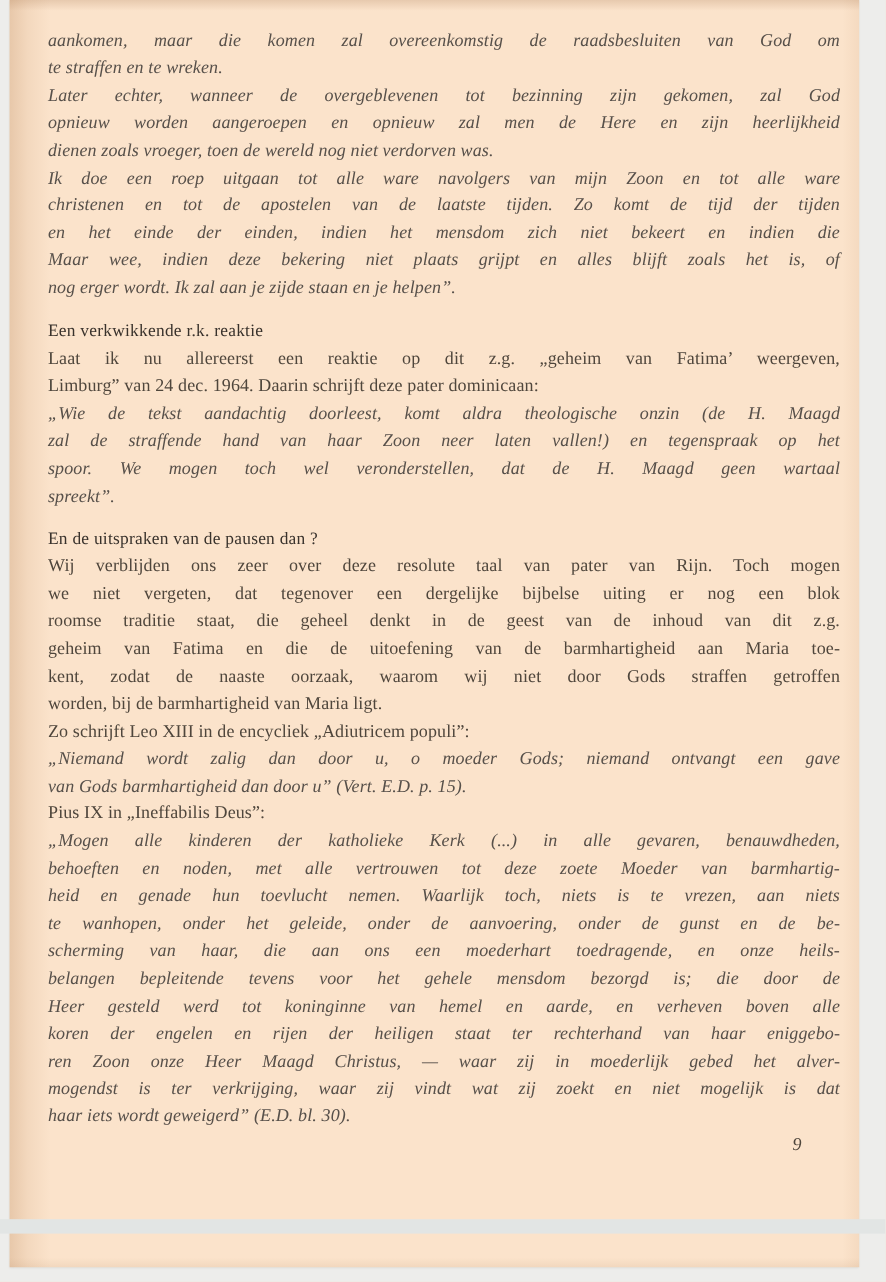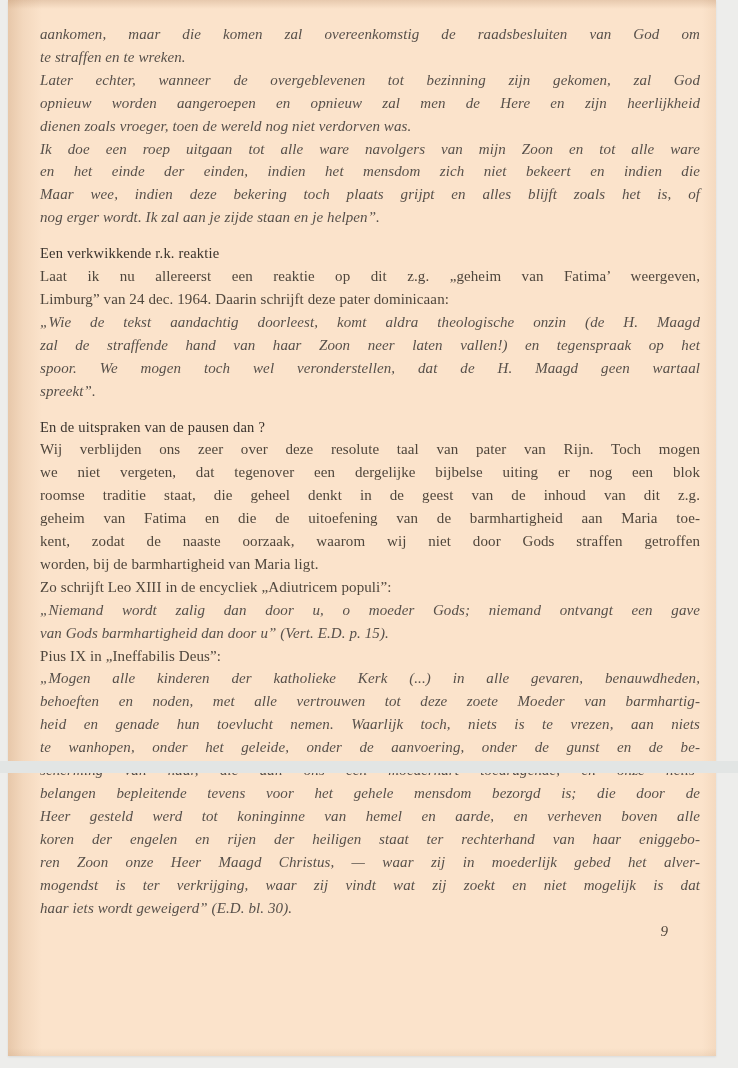--- a/index.html
+++ b/index.html
@@ -8,21 +8,21 @@
     padding: 0;
     width: 738px;
     height: 1068px;
     overflow: hidden;
     background: var(--backdrop, #ededeb);
     font-family: "Liberation Serif", "DejaVu Serif", serif;
   }
   .scan-frame {
     position: relative;
     width: 738px;
-    height: 773px;
+    height: 1028px;
   }
   .paper {
     position: absolute;
     left: 8px;
     top: 0;
     width: 708px;
     height: 1056px;
     background-color: var(--paper, #fbe3cb);
     background-image:
       linear-gradient(90deg, rgba(186,136,92,0.30) 0px, rgba(186,136,92,0.12) 15px, rgba(186,136,92,0.0) 34px),
@@ -83,22 +83,23 @@
           <div class="line">aankomen, maar die komen zal overeenkomstig de raadsbesluiten van God om</div>
           <div class="line final">te straffen en te wreken.</div>
         </div>
         <div class="para italic">
           <div class="line">Later echter, wanneer de overgeblevenen tot bezinning zijn gekomen, zal God</div>
           <div class="line">opnieuw worden aangeroepen en opnieuw zal men de Here en zijn heerlijkheid</div>
           <div class="line final">dienen zoals vroeger, toen de wereld nog niet verdorven was.</div>
         </div>
         <div class="para italic">
           <div class="line">Ik doe een roep uitgaan tot alle ware navolgers van mijn Zoon en tot alle ware</div>
+          <div class="line">christenen en tot de apostelen van de laatste tijden. Zo komt de tijd der tijden</div>
           <div class="line">en het einde der einden, indien het mensdom zich niet bekeert en indien die</div>
-          <div class="line">Maar wee, indien deze bekering toch plaats grijpt en alles blijft zoals het is, of</div>
+          <div class="line">Maar wee, indien deze bekering niet plaats grijpt en alles blijft zoals het is, of</div>
           <div class="line final">nog erger wordt. Ik zal aan je zijde staan en je helpen”.</div>
         </div>
         <div class="heading">Een verkwikkende r.k. reaktie</div>
         <div class="para roman">
           <div class="line">Laat ik nu allereerst een reaktie op dit z.g. „geheim van Fatima’ weergeven,</div>
           <div class="line final">Limburg” van 24 dec. 1964. Daarin schrijft deze pater dominicaan:</div>
         </div>
         <div class="para italic">
           <div class="line">„Wie de tekst aandachtig doorleest, komt aldra theologische onzin (de H. Maagd</div>
           <div class="line">zal de straffende hand van haar Zoon neer laten vallen!) en tegenspraak op het</div>

